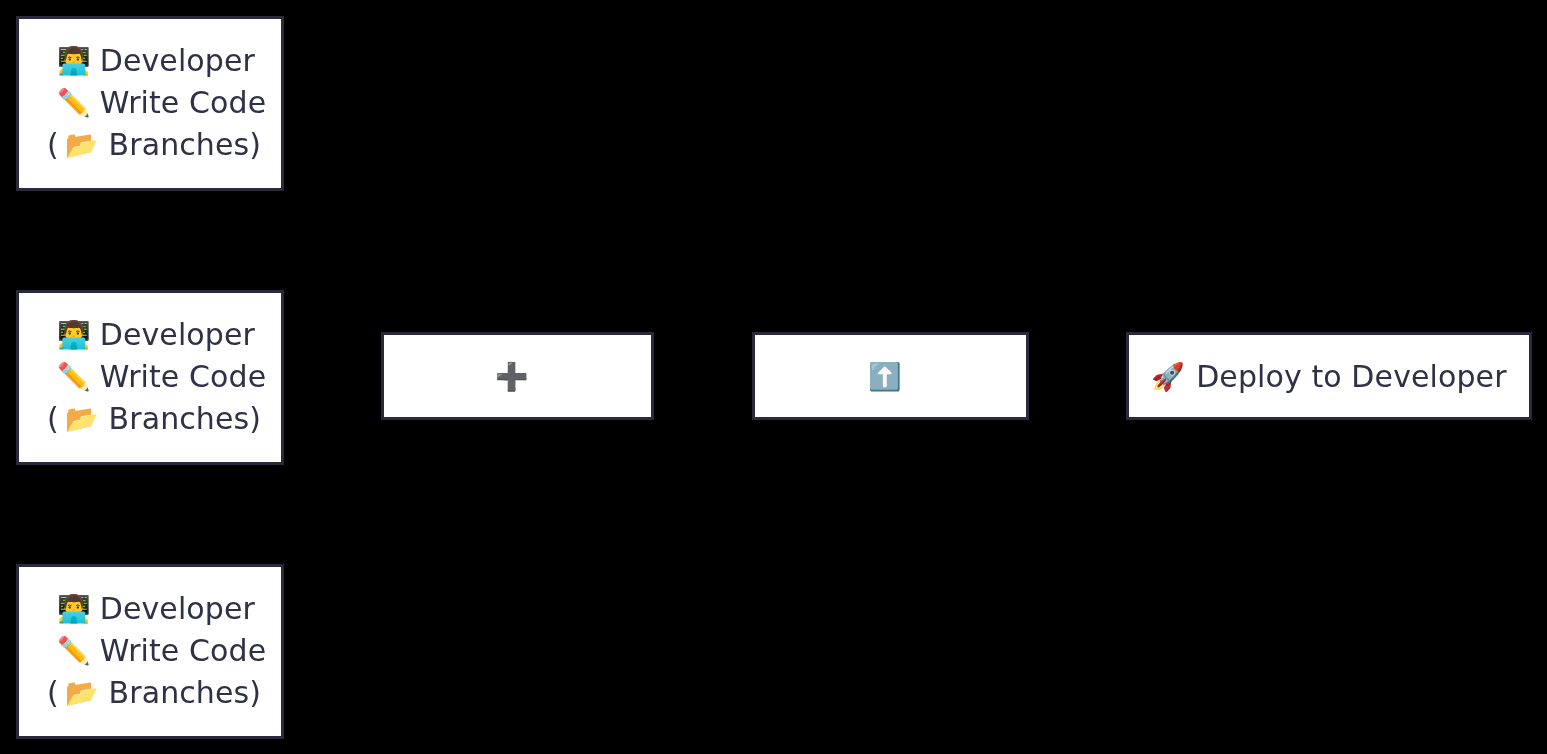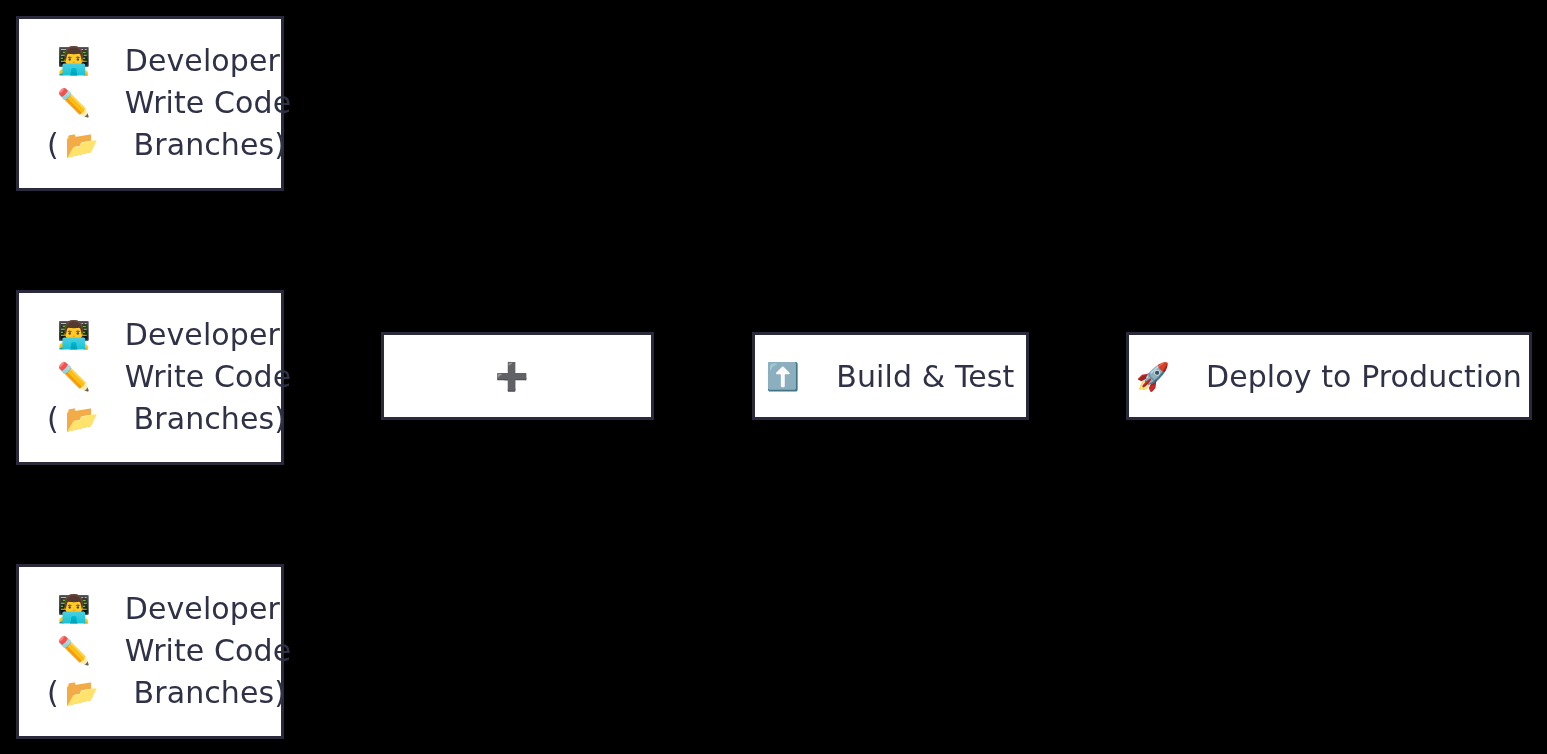--- a/index.html
+++ b/index.html
@@ -85,21 +85,21 @@
   .node.stage .emoji {
     font-size: 27px;
     line-height: 1;
     margin-right: 11px;
     display: inline-block;
   }
   #merge  { left: 381px;  width: 273px; }
   #build  { left: 752px;  width: 277px; }
   #deploy { left: 1126px; width: 406px; }
 
-  .label { display: inline-block; margin-left: 25px; }
+  .label { display: inline-block; }
 </style>
 </head>
 <body>
 
 <div id="canvas">
 
   <div class="node dev" id="dev1">
     <div class="line">
       <span class="emoji">👨‍💻</span>
       <span class="label">Developer</span>
@@ -149,21 +149,20 @@
       <span class="paren-close">)</span>
     </div>
   </div>
 
   <div class="node stage" id="merge">
     <span class="emoji">➕</span>
   </div>
 
   <div class="node stage" id="build">
     <span class="emoji">⬆️</span>
-    <span class="label">Build &amp; Test</span>
   </div>
 
   <div class="node stage" id="deploy">
     <span class="emoji">🚀</span>
-    <span class="label">Deploy to Production</span>
+    <span class="label">Deploy to Developer</span>
   </div>
 
 </div>
 
 </body></html>

